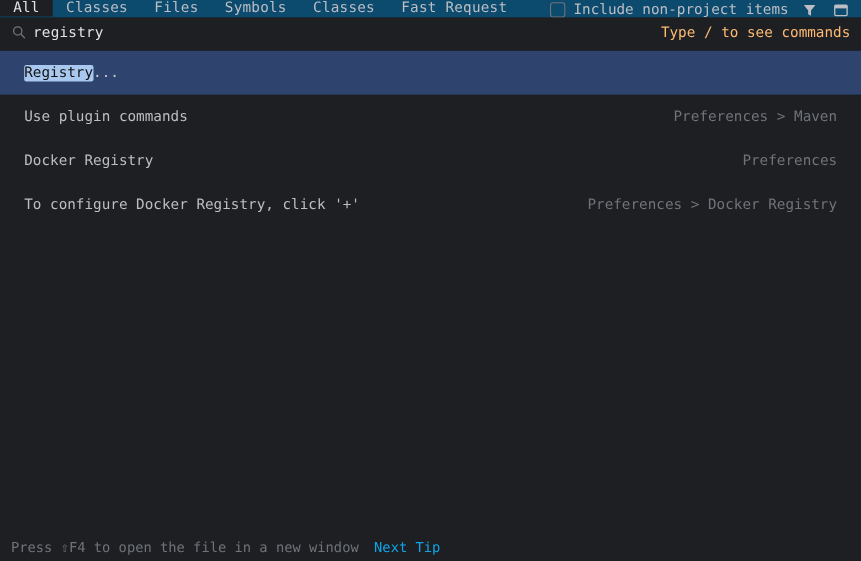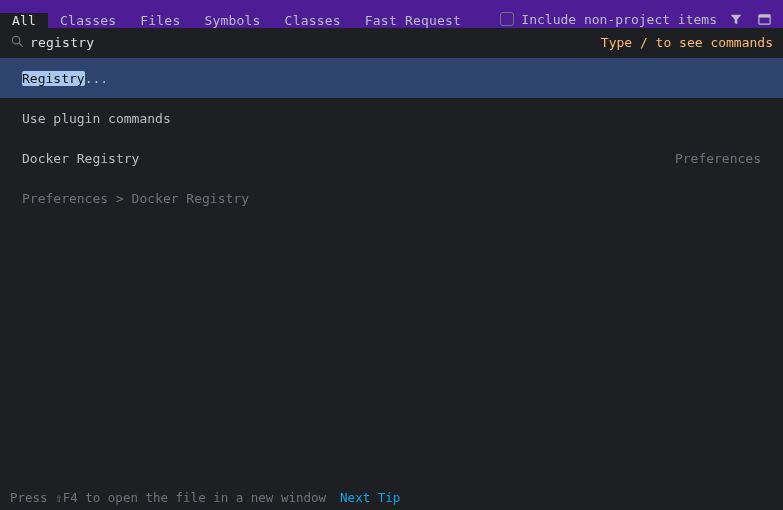--- a/index.html
+++ b/index.html
@@ -8,24 +8,24 @@
     height: 510px;
     background: #1e1f22;
     font-family: "SF Mono", Menlo, Consolas, monospace;
     font-size: 13px;
     color: #bcbec4;
     overflow: hidden;
     display: flex;
     flex-direction: column;
   }
   .tabs-bar {
-    height: 28px;
-    background: #4c1d95;
-    display: flex;
-    align-items: flex-end;
+    height: 16px;
+    background: #0c4a6e;
+    display: flex;
+    align-items: flex-start;
     padding: 0;
   }
   .tab {
     padding: 0 12px;
     display: flex;
     align-items: center;
     color: #bcbec4;
     cursor: pointer;
     letter-spacing: 0.2px;
   }
@@ -196,26 +196,28 @@
   <span class="hint">Type / to see commands</span>
 </div>
 
 <div class="results">
   <div class="result-row selected">
     <span class="result-title"><span class="match">Registry</span><span class="ellipsis rest">...</span></span>
     <span class="result-path"></span>
   </div>
   <div class="result-row">
     <span class="result-title"><span class="match">Use plugin commands</span><span class="rest"></span></span>
+    <span class="result-path">Preferences &gt; Maven</span>
   </div>
   <div class="result-row">
     <span class="result-title"><span class="match">Docker Registry</span><span class="rest"></span></span>
     <span class="result-path">Preferences</span>
   </div>
   <div class="result-row">
+    <span class="result-title"><span class="match">To configure Docker Registry, click '+'</span><span class="rest"></span></span>
     <span class="result-path">Preferences &gt; Docker Registry</span>
   </div>
 </div>
 
 <div class="footer">
   <span>Press ⇧F4 to open the file in a new window</span>
   <span class="link">Next Tip</span>
 </div>
 
 </body></html>

